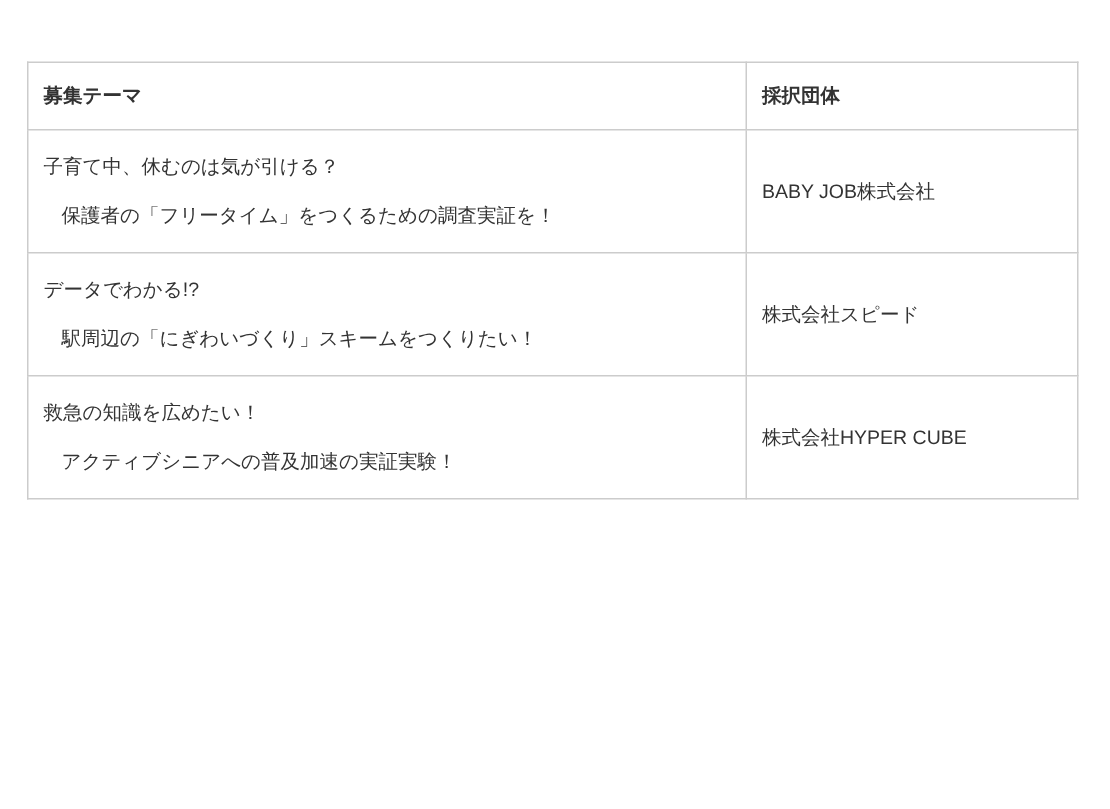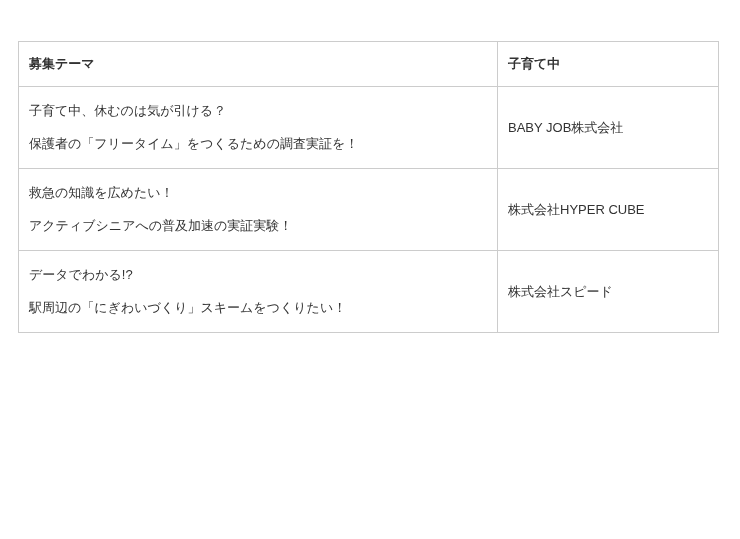--- a/index.html
+++ b/index.html
@@ -54,60 +54,61 @@
   }
   table.themes-table td {
     padding: 14px 10px;
     font-weight: normal;
   }
   table.themes-table td p {
     margin: 0;
   }
   table.themes-table td p + p {
     margin-top: 13px;
+    margin-left: 12px;
   }
 </style>
 </head>
 <body>
 
 <div class="page">
   <table class="themes-table">
     <colgroup>
       <col class="col-theme">
       <col class="col-org">
     </colgroup>
     <thead>
       <tr>
         <th>募集テーマ</th>
-        <th>子育て中</th>
+        <th>採択団体</th>
       </tr>
     </thead>
     <tbody>
       <tr>
         <td>
           <p>子育て中、休むのは気が引ける？</p>
           <p>保護者の「フリータイム」をつくるための調査実証を！</p>
         </td>
         <td>
           <p>BABY JOB株式会社</p>
         </td>
       </tr>
       <tr>
         <td>
+          <p>データでわかる!?</p>
+          <p>駅周辺の「にぎわいづくり」スキームをつくりたい！</p>
+        </td>
+        <td>
+          <p>株式会社スピード</p>
+        </td>
+      </tr>
+      <tr>
+        <td>
           <p>救急の知識を広めたい！</p>
           <p>アクティブシニアへの普及加速の実証実験！</p>
         </td>
         <td>
           <p>株式会社HYPER CUBE</p>
         </td>
       </tr>
-      <tr>
-        <td>
-          <p>データでわかる!?</p>
-          <p>駅周辺の「にぎわいづくり」スキームをつくりたい！</p>
-        </td>
-        <td>
-          <p>株式会社スピード</p>
-        </td>
-      </tr>
     </tbody>
   </table>
 </div>
 
 </body></html>

